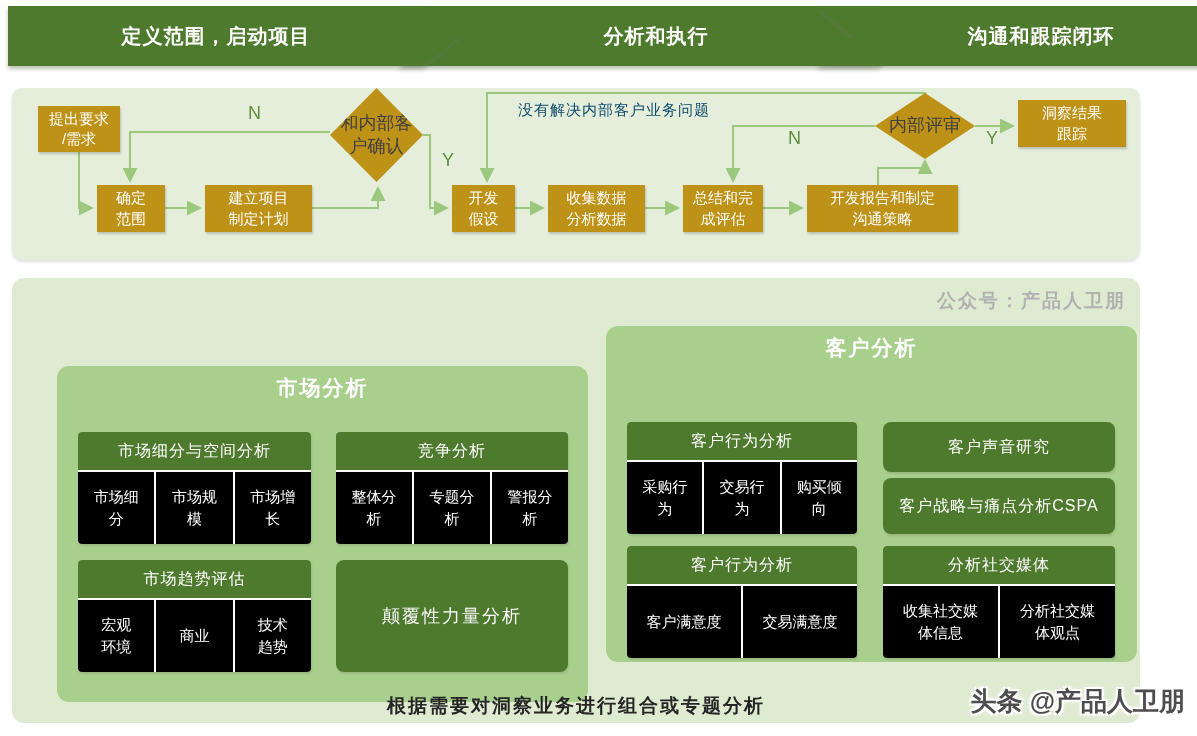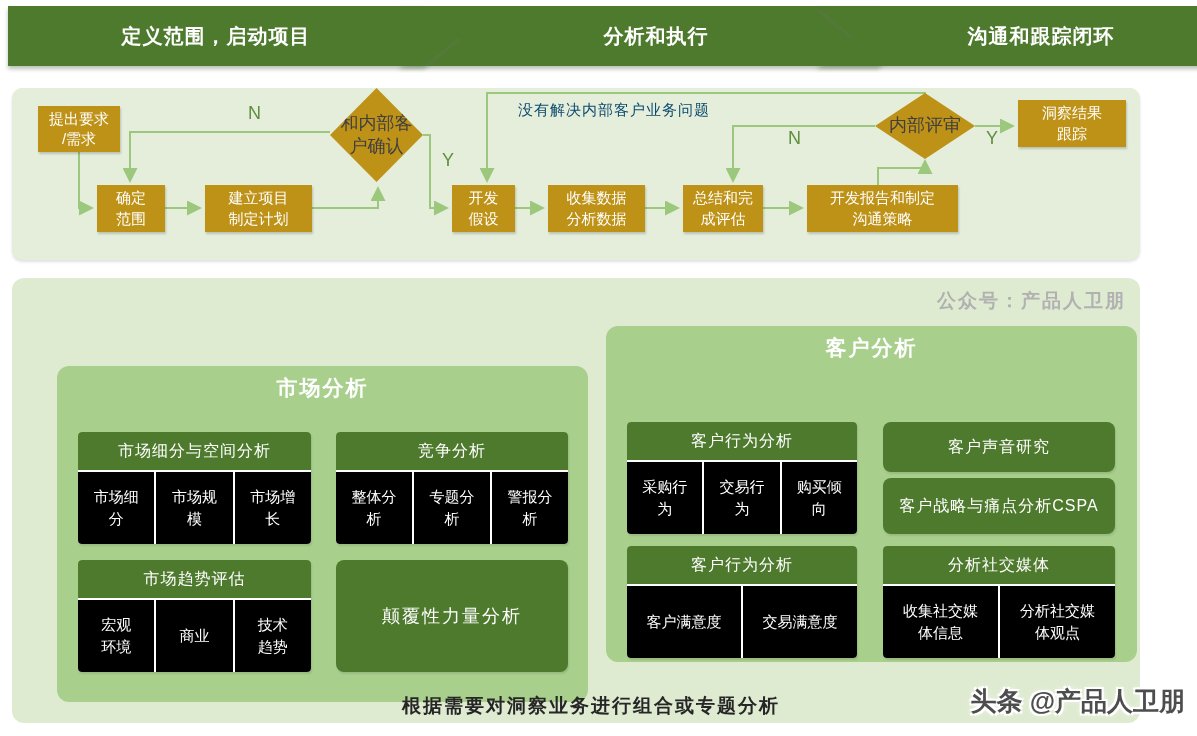--- a/index.html
+++ b/index.html
@@ -48,21 +48,21 @@
   .sub .hd { height:38px; flex:0 0 38px; background:#4E7A2D; color:#fff;
     display:flex; align-items:center; justify-content:center; font-size:16px; letter-spacing:1px; }
   .sub .cells { flex:1; display:flex; gap:2px; }
   .sub .cell { flex:1; background:#000000; color:#fff; display:flex; align-items:center;
     justify-content:center; text-align:center; white-space:pre-line; font-size:15px; line-height:1.5; }
   .bar { position:absolute; background:#4E7A2D; border-radius:8px; color:#fff;
     display:flex; align-items:center; justify-content:center; font-size:16px; letter-spacing:1px;
     box-shadow:1px 2px 2px rgba(0,0,0,.10); }
   .big-label { font-size:18px; letter-spacing:2px; }
   .footer-note { position:absolute; left:0; width:100%; top:415px; text-align:center;
-    color:#262626; font-size:19px; font-weight:bold; letter-spacing:2px;padding-left:15px; }
+    color:#262626; font-size:19px; font-weight:bold; letter-spacing:2px; }
   .byline { position:absolute; right:12px; top:684px; z-index:5; color:#4D4D4D; font-size:26px; font-weight:bold;
     text-shadow:-2px -2px 0 #fff, 2px -2px 0 #fff, -2px 2px 0 #fff, 2px 2px 0 #fff, 0 0 6px #fff; }
 </style>
 </head>
 <body>
 
 <div class="stage">
 
   <div class="chev-wrap" style="left:398px; width:444px;">
     <div class="chevron chev-notch">分析和执行</div>

